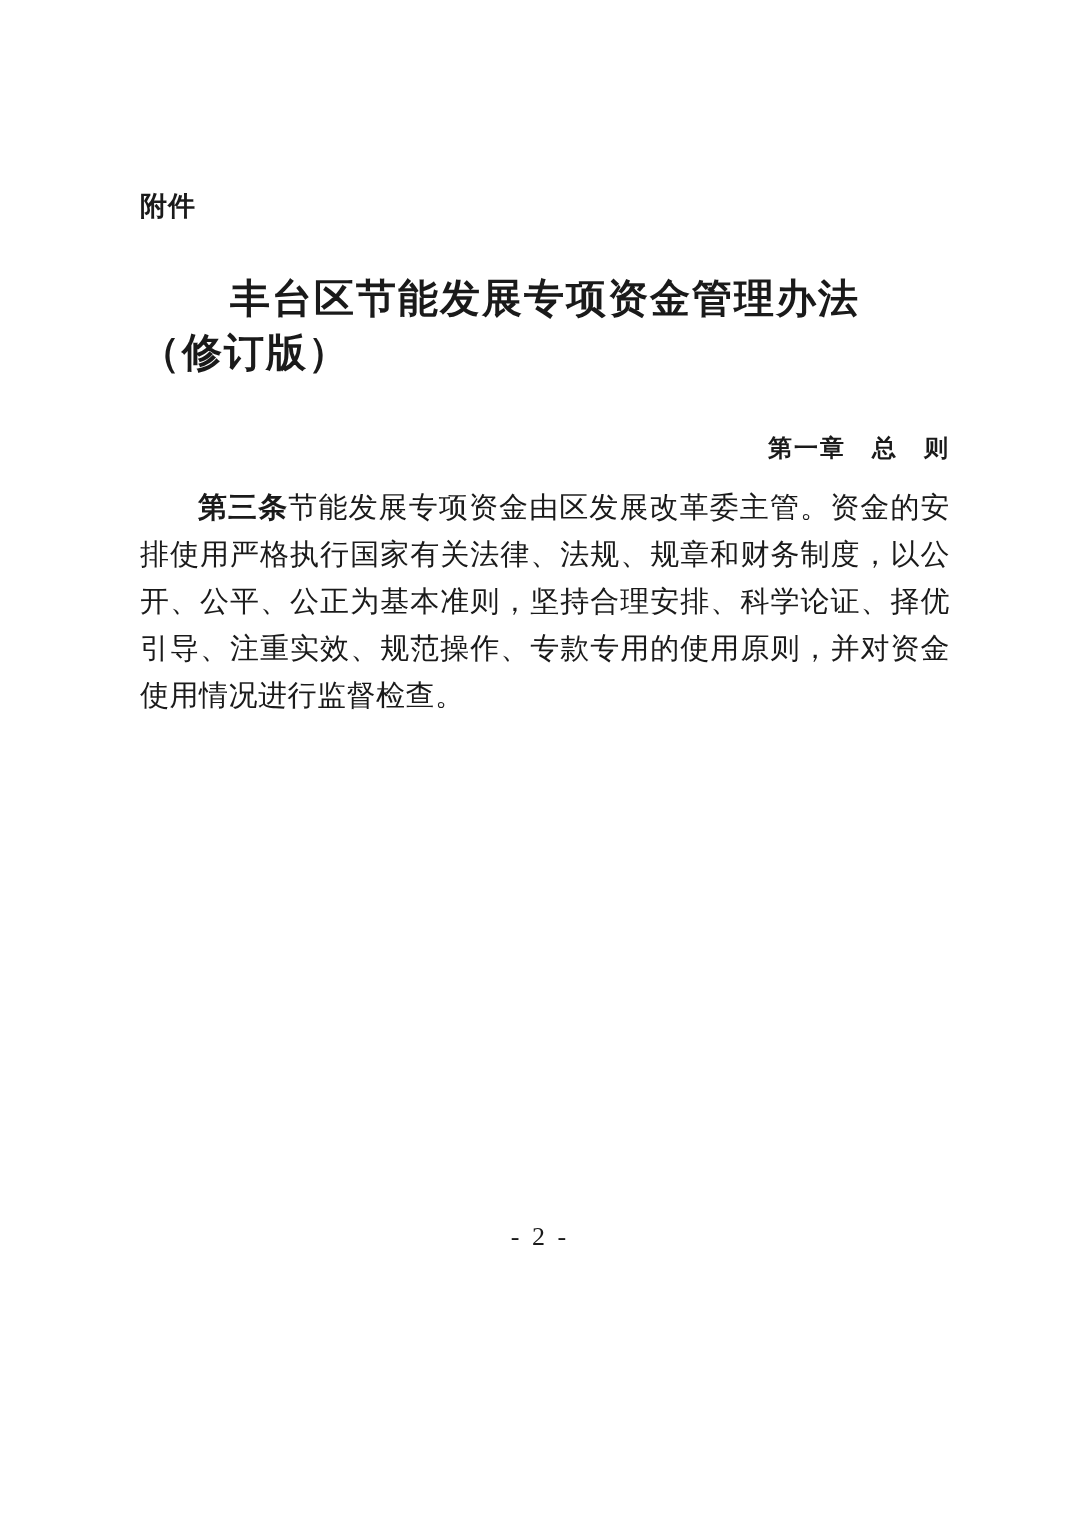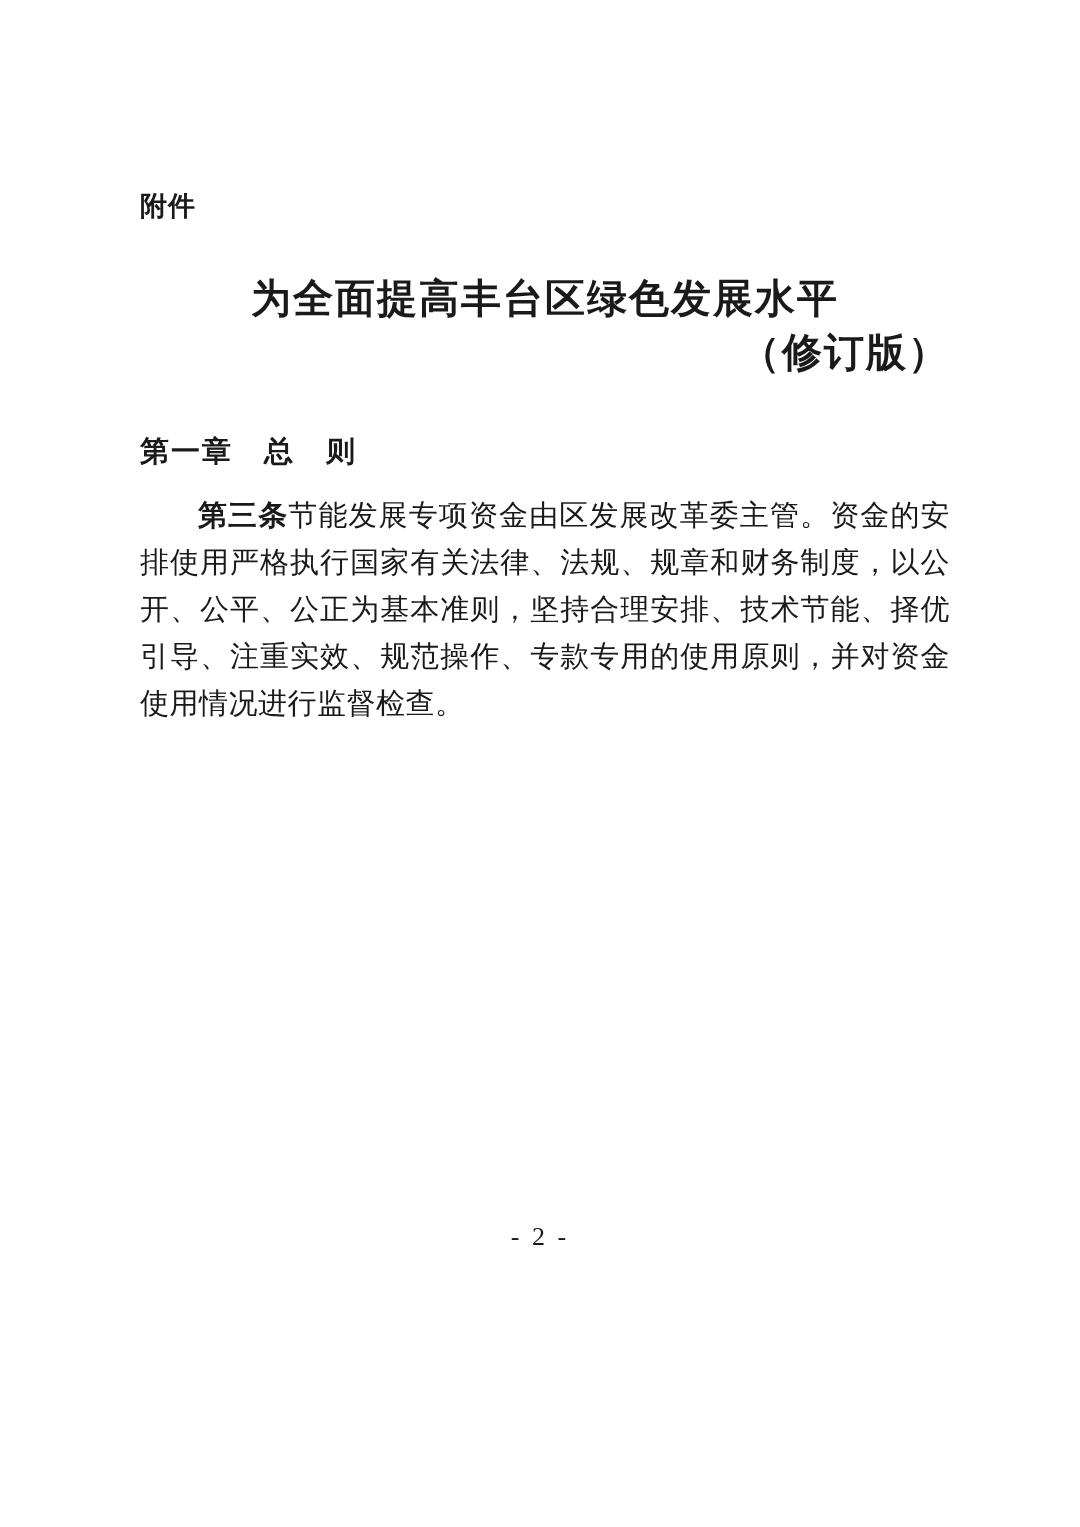--- a/index.html
+++ b/index.html
@@ -33,30 +33,30 @@
   }
   .doc-title {
     text-align: center;
     font-size: 40px;
     font-weight: bold;
     letter-spacing: 2px;
     line-height: 1.35;
     margin: 0;
   }
   .doc-subtitle {
-    text-align: right;
+    text-align: left;
     font-size: 40px;
     font-weight: bold;
     letter-spacing: 2px;
     line-height: 1.35;
     margin: 0 0 52px 0;
   }
   .chapter-heading {
-    text-align: left;
-    font-size: 29px;
+    text-align: right;
+    font-size: 24px;
     font-weight: bold;
     letter-spacing: 2px;
     margin: 0 0 20px 0;
   }
   .article {
     font-size: 29px;
     line-height: 1.62;
     letter-spacing: 0.5px;
     text-align: justify;
     text-justify: inter-ideograph;
@@ -76,28 +76,28 @@
     letter-spacing: 3px;
   }
 </style>
 </head>
 <body>
 
 <div class="page">
 
   <div class="attachment-label">附件</div>
 
-  <h1 class="doc-title">为全面提高丰台区绿色发展水平</h1>
+  <h1 class="doc-title">丰台区节能发展专项资金管理办法</h1>
 
   <div class="doc-subtitle">（修订版）</div>
 
   <h2 class="chapter-heading">第一章　总　则</h2>
 
 
 
   <p class="article">
-    <span class="art-num">第三条</span><span>节能发展专项资金由区发展改革委主管。资金的安排使用严格执行国家有关法律、法规、规章和财务制度，以公开、公平、公正为基本准则，坚持合理安排、技术节能、择优引导、注重实效、规范操作、专款专用的使用原则，并对资金使用情况进行监督检查。</span>
+    <span class="art-num">第三条</span><span>节能发展专项资金由区发展改革委主管。资金的安排使用严格执行国家有关法律、法规、规章和财务制度，以公开、公平、公正为基本准则，坚持合理安排、科学论证、择优引导、注重实效、规范操作、专款专用的使用原则，并对资金使用情况进行监督检查。</span>
   </p>
 
 
   <div class="page-number">- 2 -</div>
 
 </div>
 
 </body></html>

